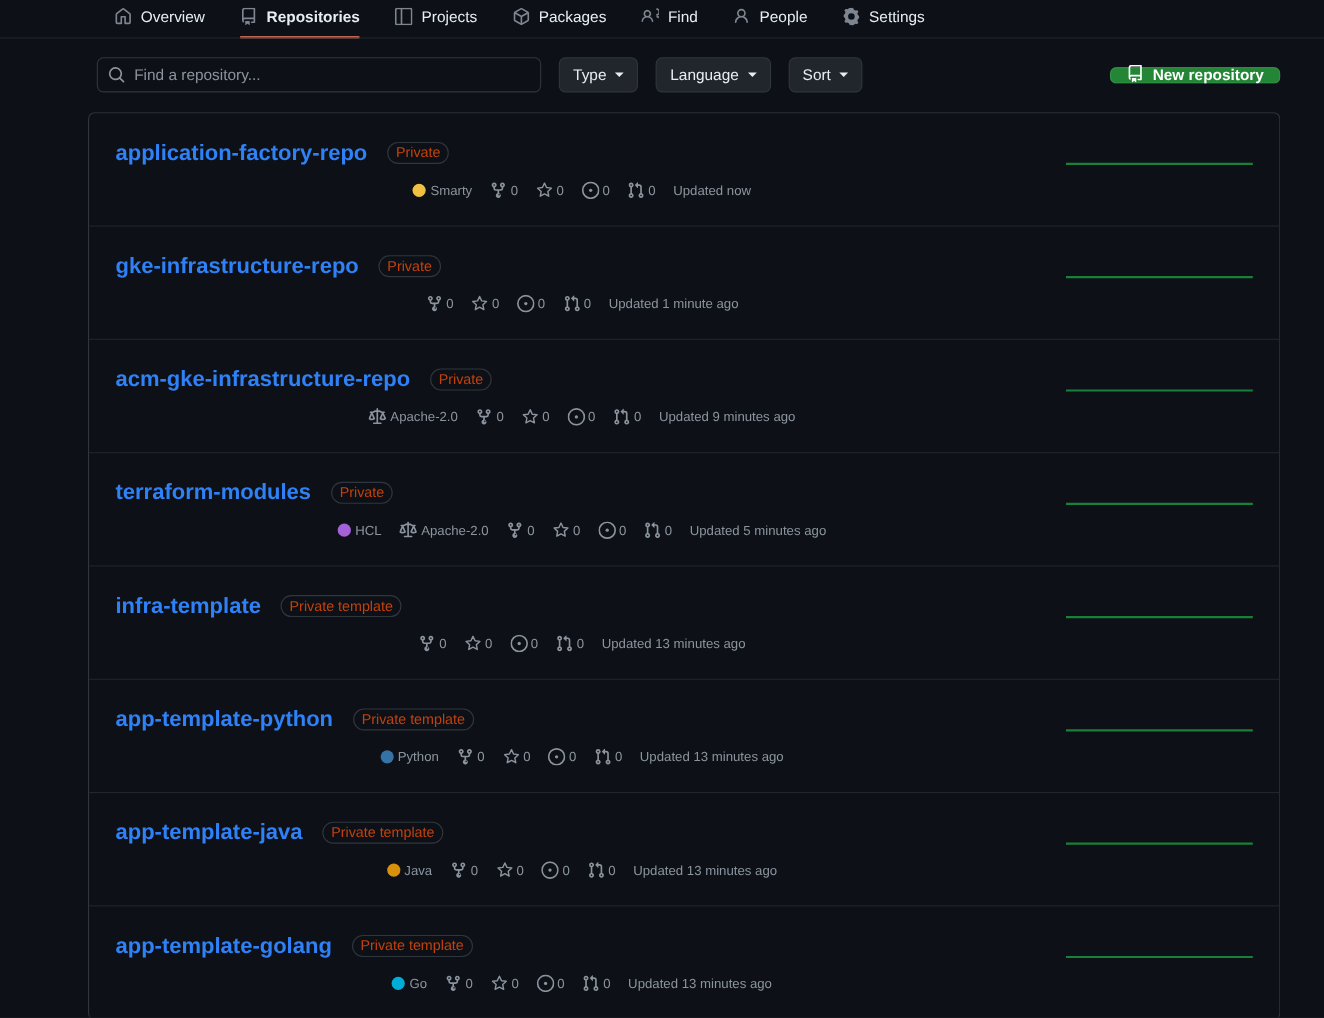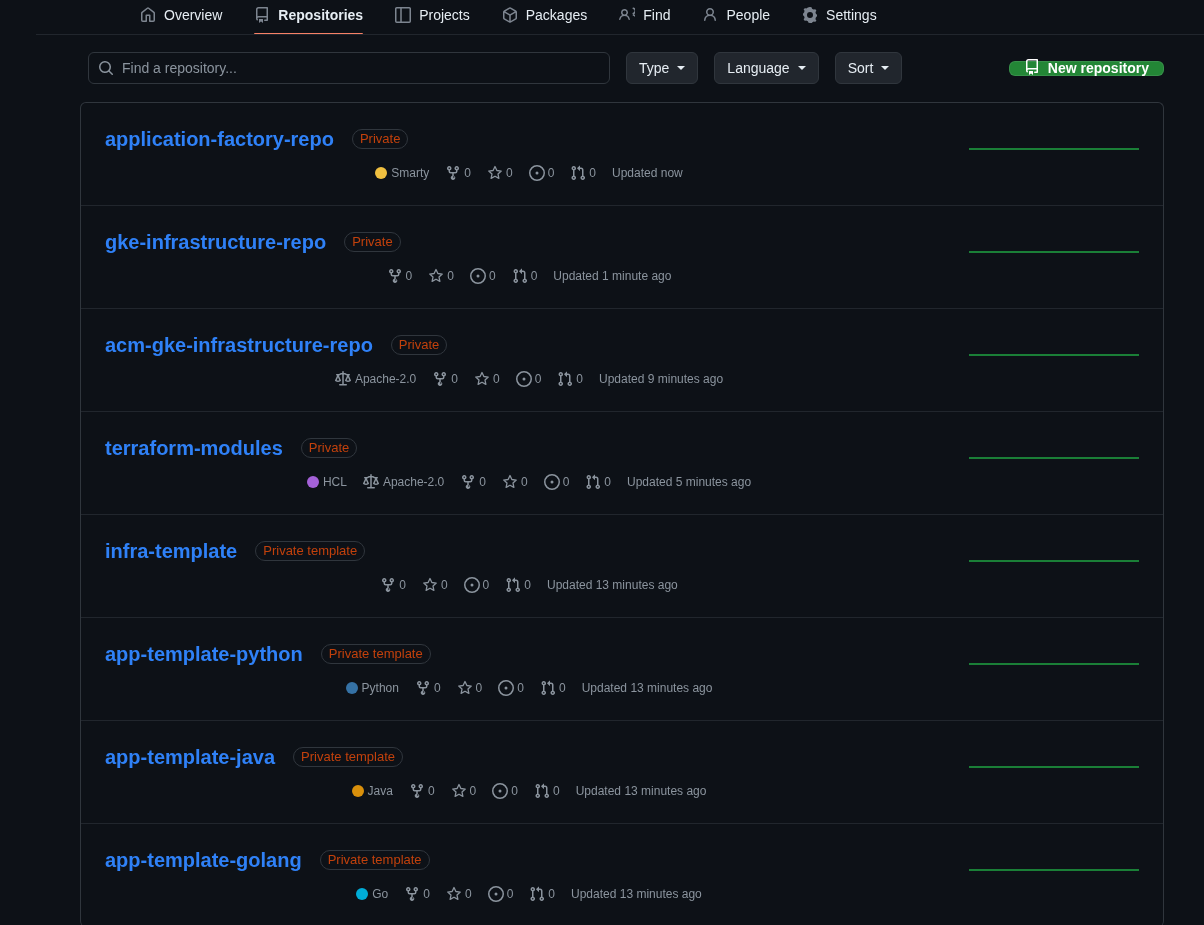--- a/index.html
+++ b/index.html
@@ -12,21 +12,20 @@
   }
 
   
   .topnav {
     position: relative;
     height: 35px;
     background: #0d1117;
     display: flex;
     align-items: flex-start;
     padding-left: 88px;
-    margin-left: 36px;
   }
   .topnav-inner { display: flex; align-items: center; gap: 0; }
   .nav-tab {
     display: flex;
     align-items: center;
     gap: 8px;
     padding: 0 16px;
     height: 30px;
     color: #e6edf3;
     font-size: 14px;
@@ -57,21 +56,21 @@
 
   
   .toolbar {
     display: flex;
     align-items: center;
     padding: 17px 40px 0 88px;
     gap: 16px;
   }
   .search-wrap {
     position: relative;
-    width: 522px;
+    width: 404px;
     height: 32px;
   }
   .search-input {
     width: 100%;
     height: 32px;
     background: #0d1117;
     border: 1px solid #30363d;
     border-radius: 6px;
     color: #e6edf3;
     font-size: 14px;

